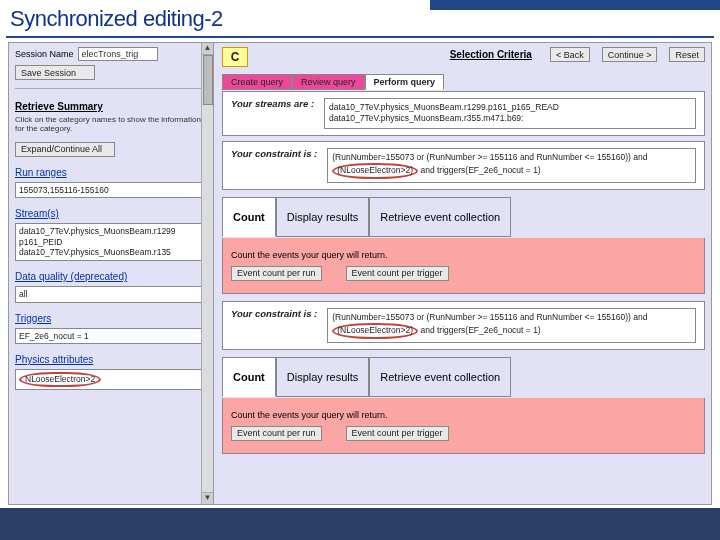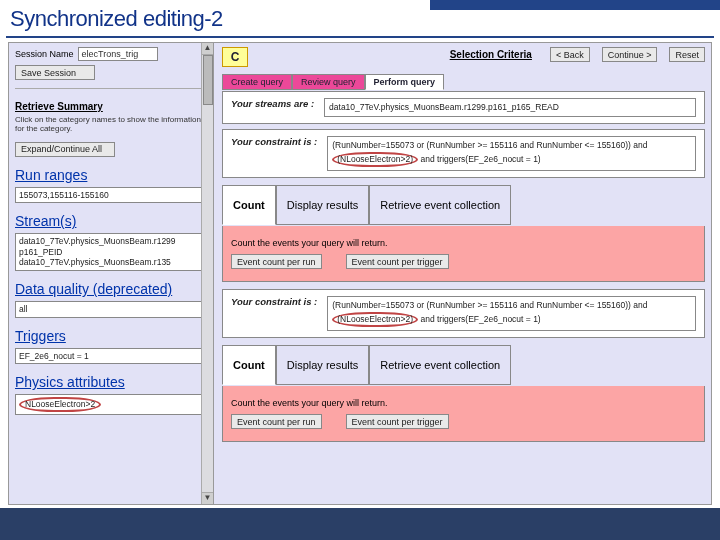--- a/index.html
+++ b/index.html
@@ -92,21 +92,21 @@
     padding: 1px 5px;
     font-size: 9px;
     color: #222;
     cursor: pointer;
     height: 15px;
     display: inline-flex;
     align-items: center;
   }
   .section-title { font-weight: bold; font-size: 10px; margin-top: 4px; text-decoration: underline; }
   .section-sub { font-size: 8px; color: #333; line-height: 1.1; }
-  .cat-label { color: #0033aa; font-size: 14px; text-decoration: underline; }
+  .cat-label { color: #0033aa; font-size: 10px; text-decoration: underline; }
   .cat-box {
     background: #fff; border: 1px solid #888;
     padding: 2px 3px; font-size: 8.5px; color:#222;
     line-height: 1.25; min-height: 14px;
   }
   .circled-l {
     border: 2px solid #c04444;
     border-radius: 50%/60%;
     padding: 0 4px;
     display: inline-block;
@@ -263,20 +263,21 @@
     <div class="tabs">
       <div class="tab">Create query</div>
       <div class="tab">Review query</div>
       <div class="tab active">Perform query</div>
     </div>
 
     <div class="tab-body" style="display:flex;gap:10px;align-items:flex-start">
       <span class="label-strong">Your streams are :</span>
       <div class="constraint-box" style="flex:1;border:1px solid #888">
         <div>data10_7TeV.physics_MuonsBeam.r1299.p161_p165_READ</div>
+        <div>data10_7TeV.physics_MuonsBeam.r355.m471.b69:</div>
       </div>
     </div>
 
     <div class="tab-body" style="display:flex;gap:10px;align-items:flex-start;margin-top:4px">
       <span class="label-strong">Your constraint is :</span>
       <div class="constraint-box" style="flex:1">
         <span>(RunNumber=155073 or (RunNumber &gt;= 155116 and RunNumber &lt;= 155160)) and </span>
         <span class="circled">(NLooseElectron&gt;2)</span>
         <span> and triggers(EF_2e6_nocut = 1)</span>
       </div>

